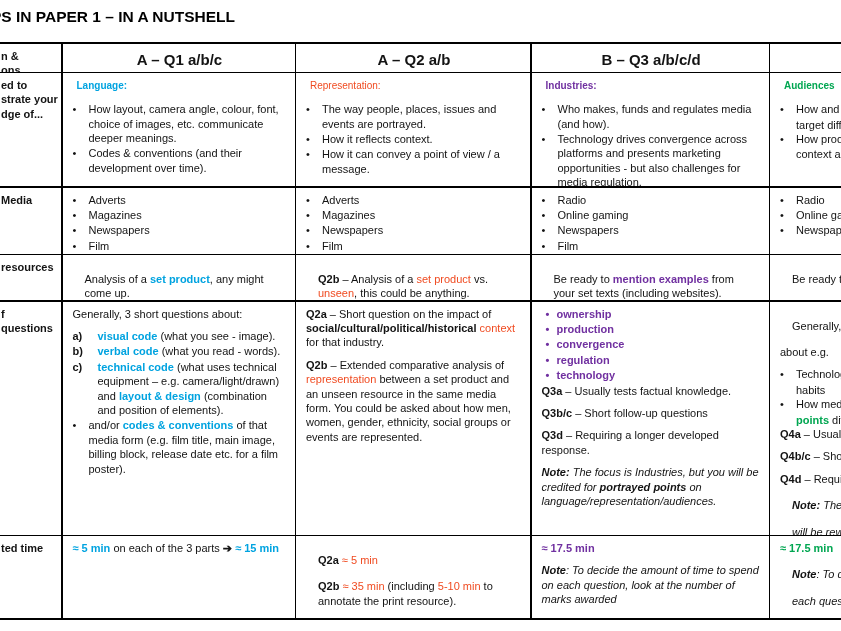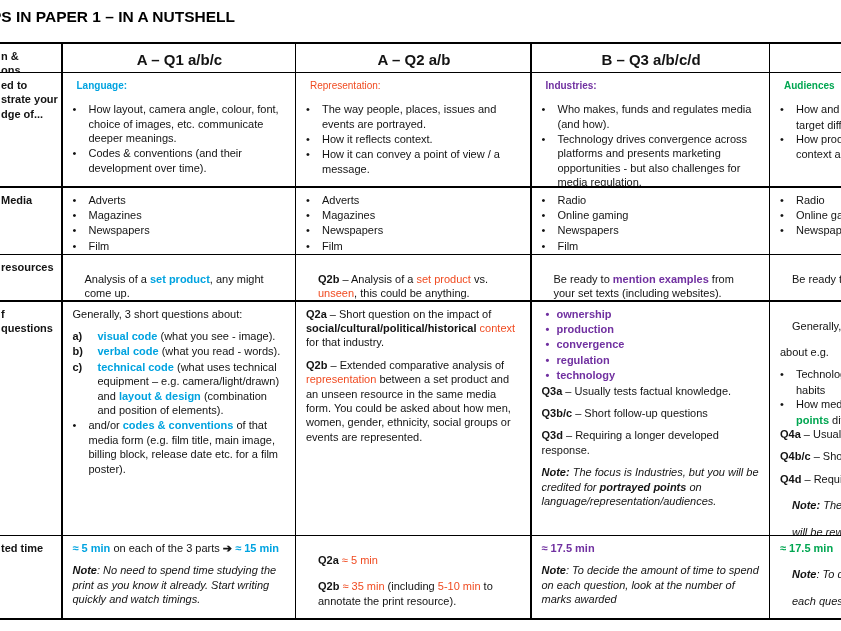--- a/index.html
+++ b/index.html
@@ -272,21 +272,20 @@
       <div class="blk-p0"><span class="s-nb">Note:</span><span class="s-i"> The exa</span></div>
       <div class="blk-p0"><span class="s-i">will be reward</span></div>
       <div class="blk-p0"><span class="s-i">theories, lang</span></div>
       <div class="blk-p0"><span class="s-i">industries.</span></div>
     </div>
     <div class="cell label">
       <div class="lbl-line">ted time</div>
     </div>
     <div class="cell">
       <div class="blk-p"><span class="s-cy">≈ 5 min</span><span> on each of the 3 parts </span><span class="s-b">➔ </span><span class="s-cy">≈ 15 min</span></div>
-      <div class="blk-p"><span class="s-nb">Note</span><span class="s-i">: No need to spend time studying the print as you know it already. Start writing quickly and watch timings.</span></div>
     </div>
     <div class="cell">
       <div class="blk-p0"><span class="s-b">Q2a </span><span class="s-rd">≈ 5 min</span></div>
       <div class="blk-p0"><span class="s-b">Q2b </span><span class="s-rd">≈ 35 min</span><span> (including </span><span class="s-rd">5-10 min</span><span> to annotate the print resource).</span></div>
     </div>
     <div class="cell">
       <div class="blk-p"><span class="s-pu">≈ 17.5 min</span></div>
       <div class="blk-p"><span class="s-nb">Note</span><span class="s-i">: To decide the amount of time to spend on each question, look at the number of marks awarded</span></div>
     </div>
     <div class="cell">

